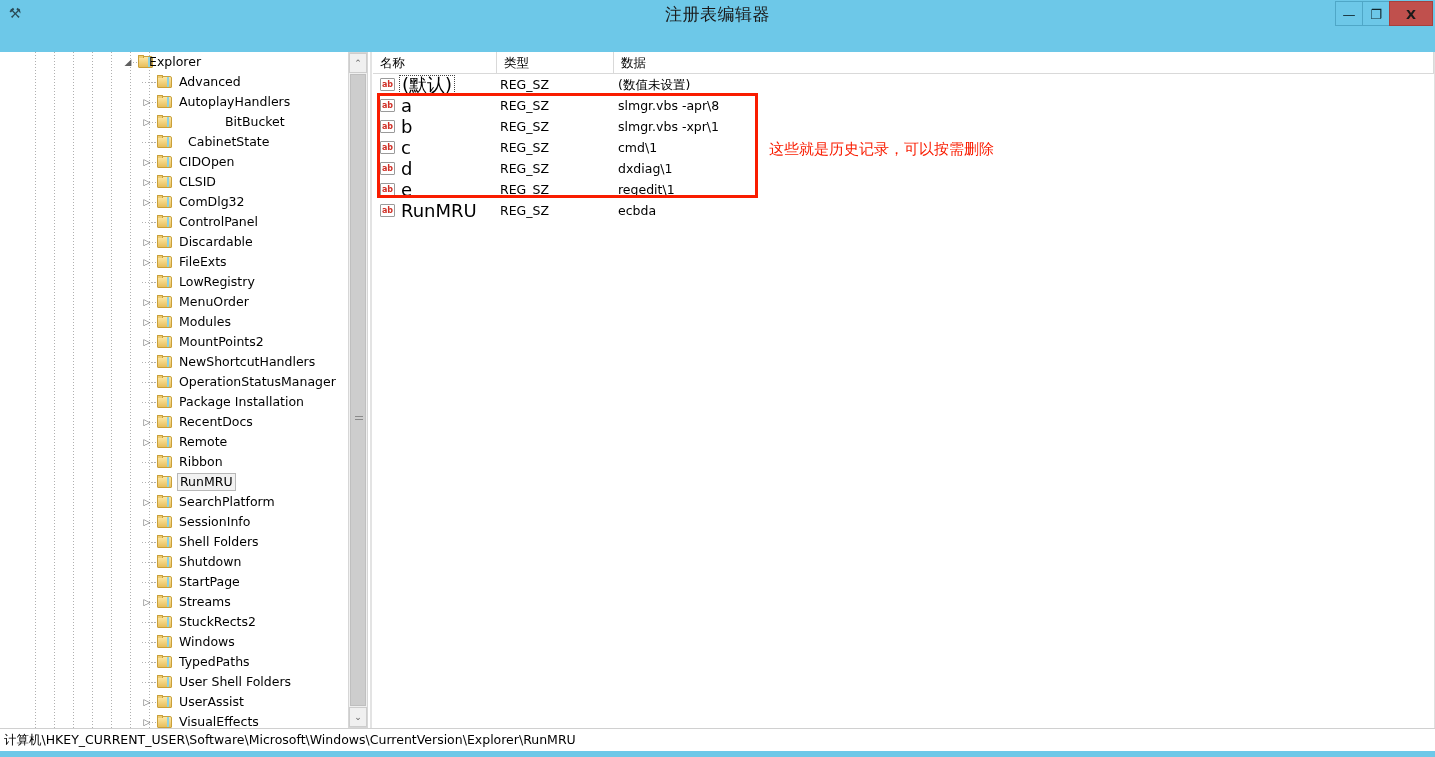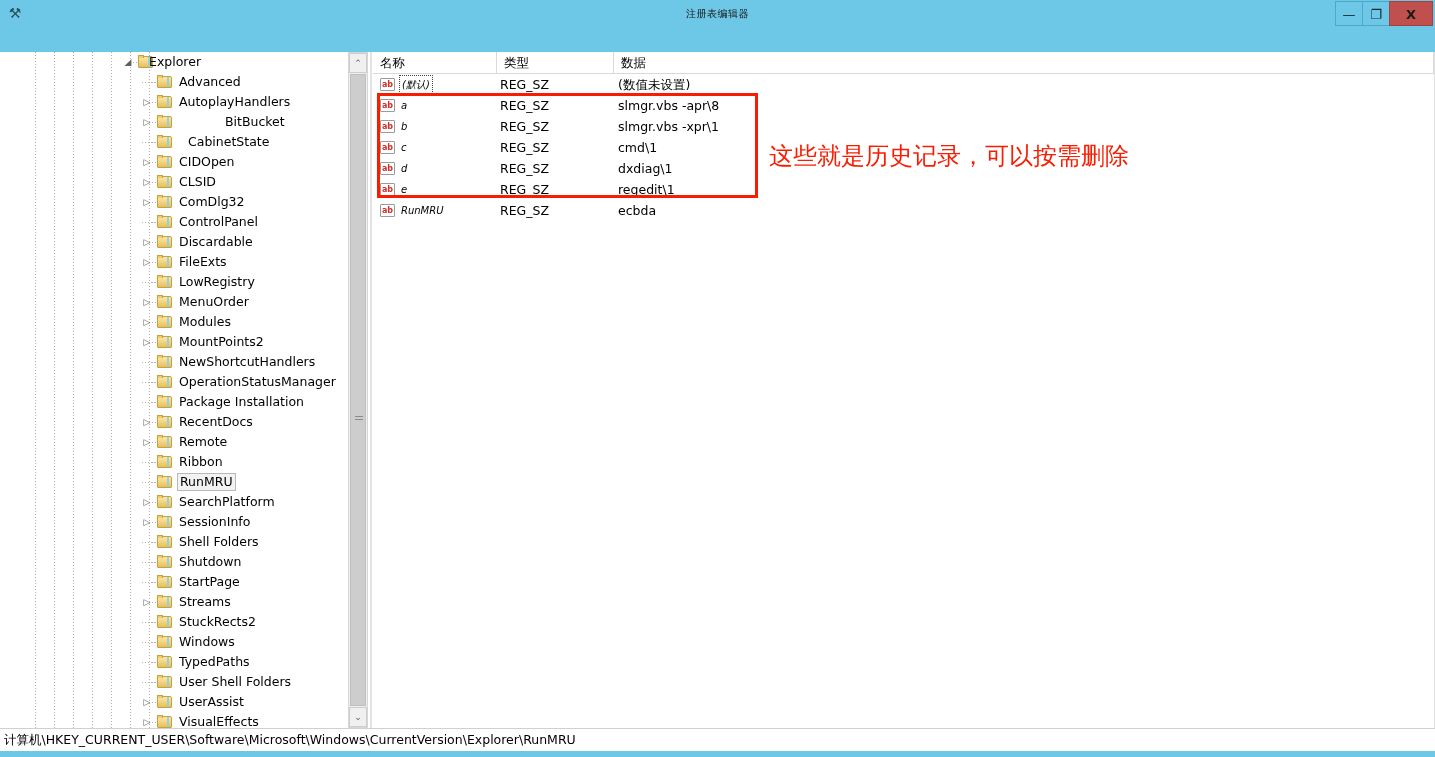--- a/index.html
+++ b/index.html
@@ -41,21 +41,21 @@
     text-align: center;
     overflow: hidden;
   }
   .titlebar .title-text {
     position: absolute;
     left: 0; top: 0;
     width: 1435px;
     height: 28px;
     line-height: 28px;
     text-align: center;
-    font-size: 10px;
+    font-size: 17px;
     color: #1a1a1a;
     font-family: "DejaVu Sans", sans-serif;
     letter-spacing: 0.5px;
   }
   .win-btns {
     position: absolute;
     right: 2px; top: 1px;
     height: 26px;
     display: flex;
   }
@@ -294,26 +294,25 @@
     line-height: 11px;
     text-align: center;
     font-family: "DejaVu Sans", sans-serif;
     border-radius: 1px;
   }
   .v-name {
     position: absolute;
     left: 26px; top: 0;
     height: 21px;
     line-height: 21px;
-    font-size: 10px;
+    font-size: 18px;
     color: #000000;
     font-family: "DejaVu Sans", sans-serif;
     white-space: nowrap;
     padding: 0 2px;
-    font-style: italic;
   }
   .v-name.focus {
     border: 1px dotted #444;
     line-height: 17px;
     height: 19px;
     top: 1px;
     box-sizing: border-box;
   }
   .v-type {
     position: absolute;
@@ -338,21 +337,21 @@
 
   
   .annot-box {
     position: absolute;
     border: 3px solid #f91c00;
     box-sizing: border-box;
     pointer-events: none;
   }
   .annot-text {
     position: absolute;
-    font-size: 24px;
+    font-size: 15px;
     color: #f91c00;
     font-family: "DejaVu Sans", sans-serif;
     white-space: nowrap;
   }
 
   
   .values-right-edge {
     position: absolute;
     right: 0; top: 0;
     width: 1px; height: 676px;

